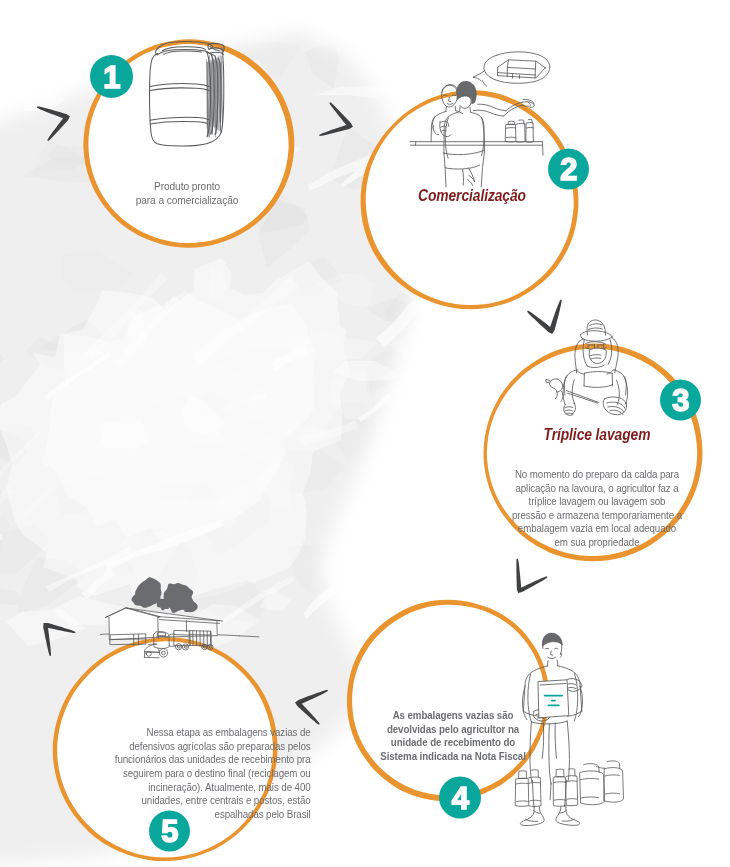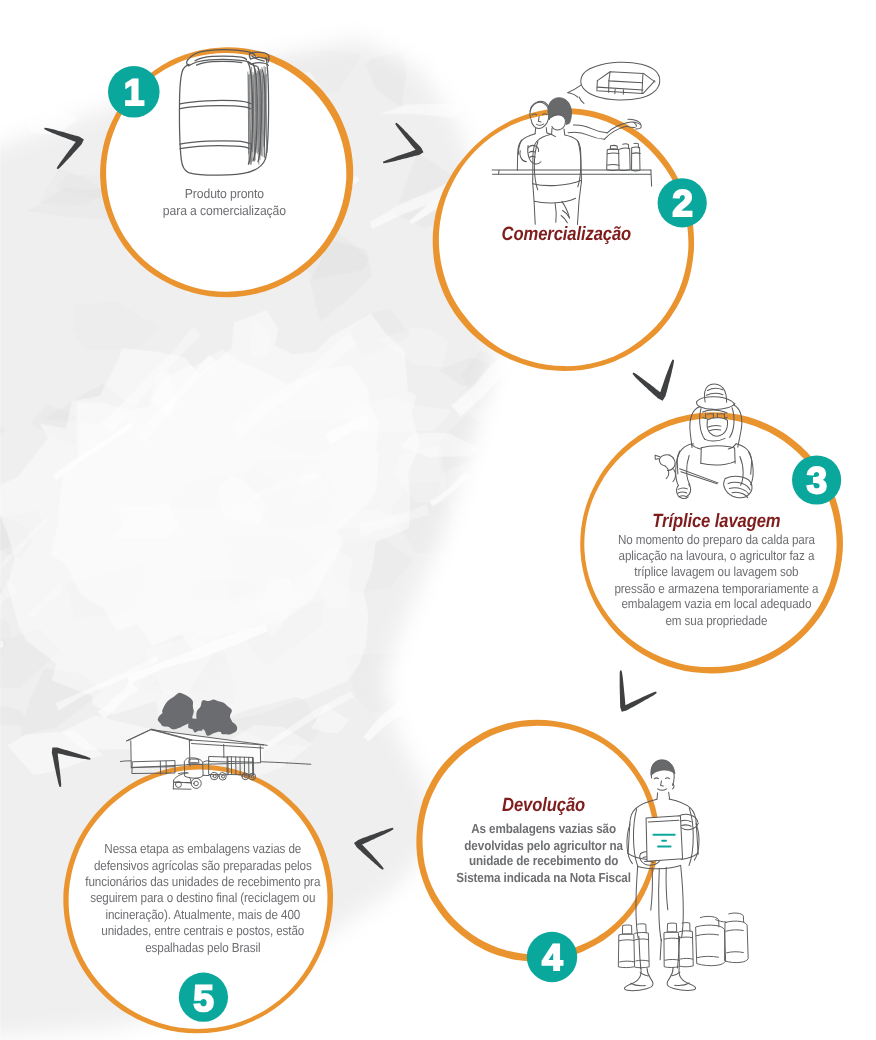--- a/index.html
+++ b/index.html
@@ -4,21 +4,21 @@
 <title>Ciclo das embalagens vazias</title>
 <style>
   html,body{margin:0;padding:0;background:#fff;}
   body{width:730px;height:867px;overflow:hidden;font-family:"Liberation Sans",sans-serif;}
   #stage{position:relative;width:730px;height:867px;background:#ffffff;}
   #stage svg.layer{position:absolute;left:0;top:0;width:730px;height:867px;}
   .blk{position:absolute;text-align:center;}
   .ttl{color:#7f1d1d;font-weight:bold;font-style:italic;font-size:16px;line-height:16.2px;
        letter-spacing:-0.1px;}
   .ttl>div{transform:scaleX(0.865);}
-  .bdy{color:#6d6e71;font-size:11px;line-height:13.6px;letter-spacing:-0.1px;white-space:nowrap;}
+  .bdy{color:#6d6e71;font-size:11px;line-height:13.6px;letter-spacing:-0.1px;white-space:nowrap;margin-top:24px;}
   .bdy>div{transform:scaleX(0.885);}
   .badge-num{font-family:"Liberation Sans",sans-serif;font-size:31px;font-weight:bold;
              fill:#ffffff;stroke:#ffffff;stroke-width:1.6;paint-order:stroke;letter-spacing:-0.5px;}
   #b1 .bdy>div,.bdy.wide>div{transform:scaleX(0.925);}
 </style>
 </head>
 <body>
 
 <div id="stage">
 <svg class="layer" viewBox="0 0 730 867">
@@ -568,30 +568,27 @@
       <div>Tríplice lavagem</div>
     </div>
 <div class="blk bdy" style="left:437.0px;top:444.0px;width:320px;">
       <div>No momento do preparo da calda para</div>
       <div>aplicação na lavoura, o agricultor faz a</div>
       <div>tríplice lavagem ou lavagem sob</div>
       <div>pressão e armazena temporariamente a</div>
       <div>embalagem vazia em local adequado</div>
       <div>em sua propriedade</div>
     </div>
-<div class="blk ttl" style="left:293.0px;top:663.8px;width:320px;">
-      <div>Devolução</div>
-    </div>
 <div class="blk bdy" style="left:293.0px;top:685px;width:320px;font-weight:bold;">
       <div>As embalagens vazias são</div>
       <div>devolvidas pelo agricultor na</div>
       <div>unidade de recebimento do</div>
       <div>Sistema indicada na Nota Fiscal</div>
     </div>
-<div class="blk bdy" style="left:9.0px;top:702.2px;width:320px;">
+<div class="blk bdy" style="left:9.0px;top:702.2px;width:320px;text-align:right;">
       <div>Nessa etapa as embalagens vazias de</div>
       <div>defensivos agrícolas são preparadas pelos</div>
       <div>funcionários das unidades de recebimento pra</div>
       <div>seguirem para o destino final (reciclagem ou</div>
       <div>incineração). Atualmente, mais de 400</div>
       <div>unidades, entre centrais e postos, estão</div>
       <div>espalhadas pelo Brasil</div>
     </div>
 </div>
 

